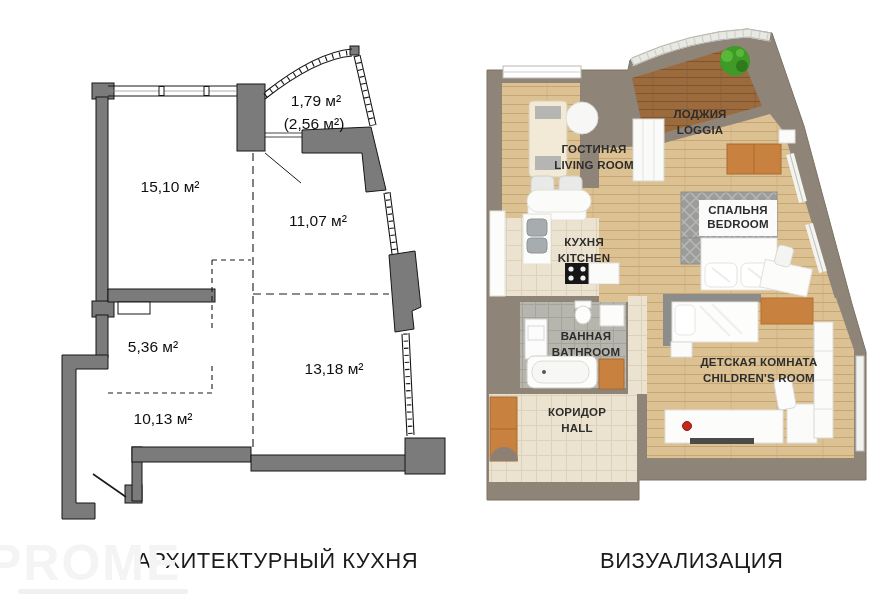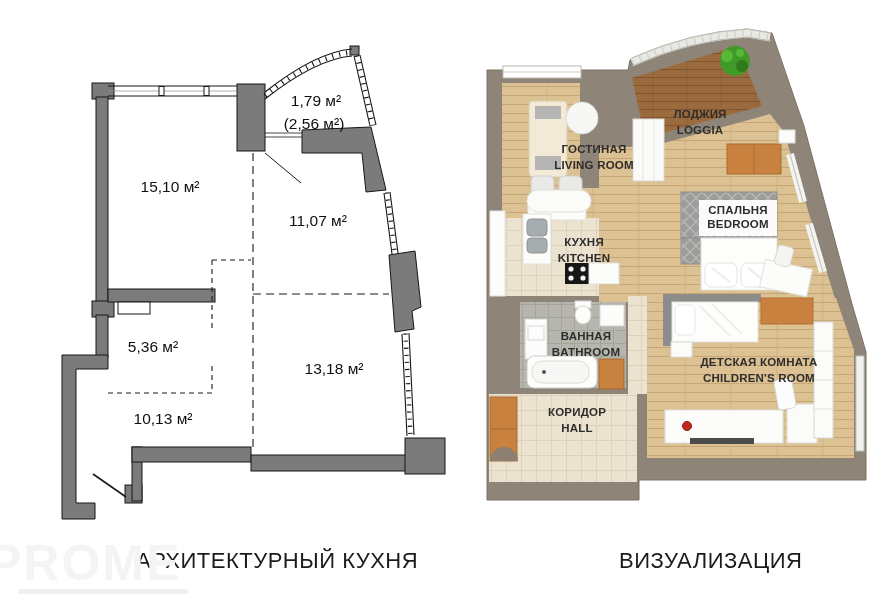--- a/index.html
+++ b/index.html
@@ -4,21 +4,21 @@
 <style>
   html,body{margin:0;padding:0;}
   body{width:896px;height:600px;background:#ffffff;overflow:hidden;position:relative;
        font-family:"Liberation Sans",sans-serif;}
   .stage{position:absolute;inset:0;}
   .panel{position:absolute;top:0;width:448px;height:520px;margin-top:6px;}
   #panel-plan{left:0;}
   #panel-viz{left:432px;}
   .caption{position:absolute;top:548px;font-size:22px;letter-spacing:.5px;color:#1b1b1b;white-space:nowrap;}
   #caption-plan{left:136px;}
-  #caption-viz{left:619px;}
+  #caption-viz{left:600px;}
   .watermark{position:absolute;left:-12px;top:534px;font-size:50px;font-weight:bold;
              color:#f4f4f4;letter-spacing:2px;user-select:none;}
   .watermark-sub{position:absolute;left:18px;top:589px;width:170px;height:5px;
                  background:#f0f0f0;border-radius:2px;}
   svg text{font-family:"Liberation Sans",sans-serif;}
   .area-label{font-size:15.5px;fill:#0f0f0f;}
   .room-ru,.room-en{font-size:11.5px;fill:#2d2d2d;font-weight:bold;letter-spacing:.2px;}
 </style>
 </head>
 <body>

